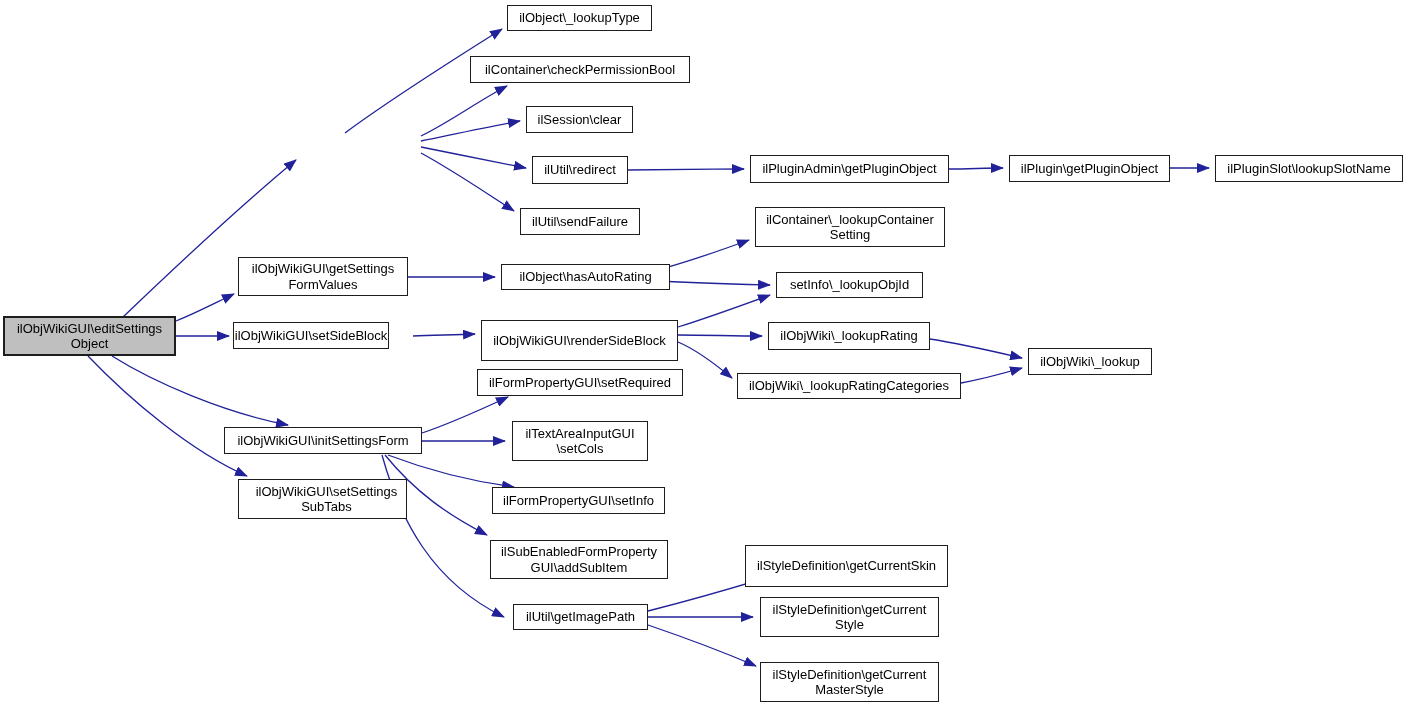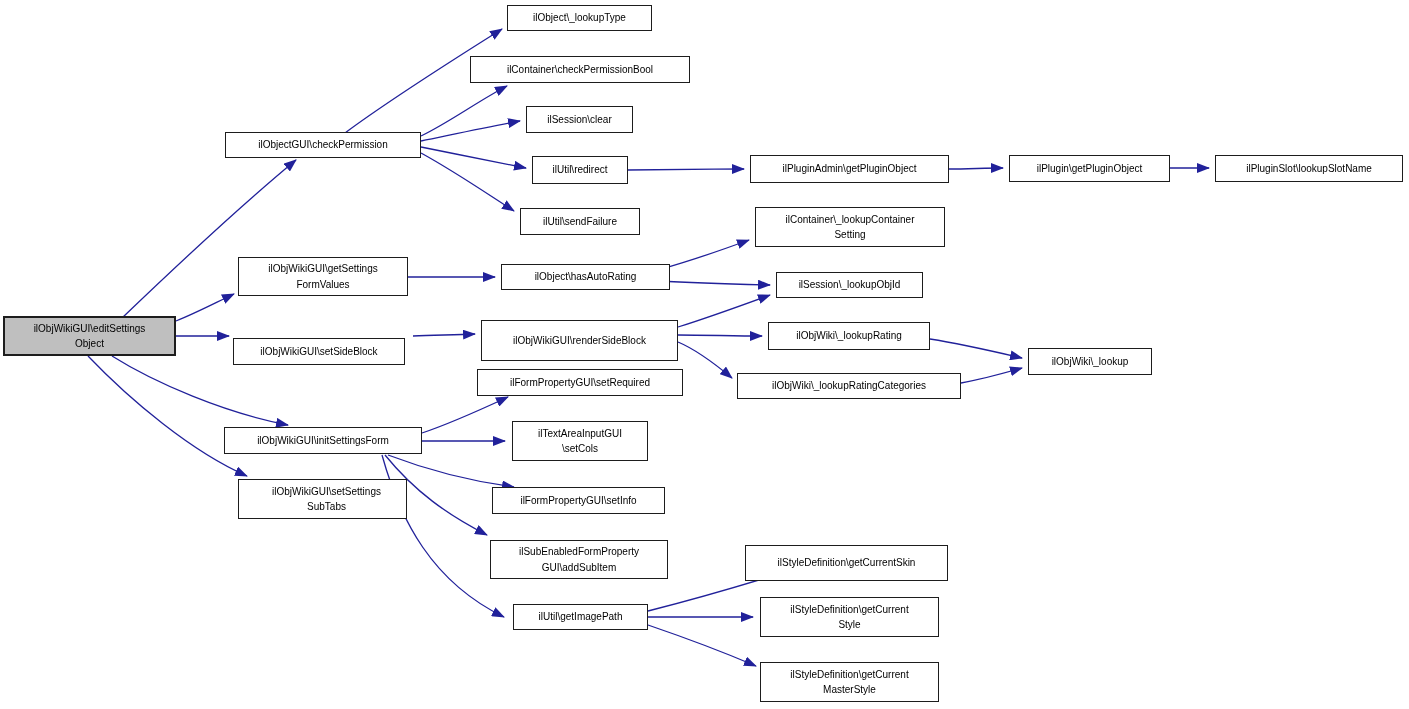--- a/index.html
+++ b/index.html
@@ -6,21 +6,21 @@
   .canvas {
     position:relative; width:1409px; height:709px; background:#ffffff;
     font-family:"Liberation Sans", sans-serif; overflow:hidden;
   }
   svg.edges { position:absolute; left:0; top:0; width:100%; height:100%; }
   .edge { fill:none; stroke:var(--edge-color,#21219a); stroke-width:1.3px; }
   .node {
     position:absolute; box-sizing:border-box;
     border:1.4px solid #1d1d1d; background:#ffffff; color:#000000;
     display:flex; align-items:center; justify-content:center;
-    text-align:center; font-size:10px; line-height:15.5px;
+    text-align:center; font-size:13px; line-height:15.5px;
     white-space:pre-line; cursor:pointer;
   }
   .node.current { background:var(--highlight-fill,#bfbfbf); border-width:2px; cursor:default;text-align:center; }
 </style>
 </head>
 <body>
 
 <div class="canvas">
 
   <svg class="edges" viewBox="0 0 1409 709" xmlns="http://www.w3.org/2000/svg">
@@ -56,49 +56,48 @@
     <path class="edge" marker-end="url(#arrow)" d="M388,455 C430,471 470,481 514,487"></path>
     <path class="edge" marker-end="url(#arrow)" d="M385,455 C415,492 448,515 487,535"></path>
     <path class="edge" marker-end="url(#arrow)" d="M382,455 C400,520 432,582 504,617"></path>
     <path class="edge" marker-end="url(#arrow)" d="M648,611 C695,599 740,586 785,572"></path>
     <path class="edge" marker-end="url(#arrow)" d="M648,617 C683,617 718,617 753,617"></path>
     <path class="edge" marker-end="url(#arrow)" d="M648,625 C686,638 721,651 756,666"></path>
   </svg>
 
   <div class="node current" style="left:3px;top:316px;width:173px;height:40px;">ilObjWikiGUI\editSettings
 Object</div>
-  <div class="node" style="left:225px;top:132px;width:196px;height:26px;">ilObjectGUI\checkPermission</div>
   <div class="node" style="left:507px;top:5px;width:145px;height:26px;">ilObject\_lookupType</div>
   <div class="node" style="left:470px;top:56px;width:220px;height:27px;">ilContainer\checkPermissionBool</div>
   <div class="node" style="left:526px;top:106px;width:107px;height:27px;">ilSession\clear</div>
   <div class="node" style="left:532px;top:156px;width:96px;height:28px;">ilUtil\redirect</div>
   <div class="node" style="left:520px;top:208px;width:120px;height:27px;">ilUtil\sendFailure</div>
   <div class="node" style="left:750px;top:155px;width:199px;height:28px;">ilPluginAdmin\getPluginObject</div>
   <div class="node" style="left:1009px;top:155px;width:161px;height:27px;">ilPlugin\getPluginObject</div>
   <div class="node" style="left:1215px;top:155px;width:188px;height:27px;">ilPluginSlot\lookupSlotName</div>
   <div class="node" style="left:755px;top:207px;width:190px;height:40px;">ilContainer\_lookupContainer
 Setting</div>
   <div class="node" style="left:238px;top:257px;width:170px;height:39px;">ilObjWikiGUI\getSettings
 FormValues</div>
   <div class="node" style="left:501px;top:264px;width:169px;height:26px;">ilObject\hasAutoRating</div>
-  <div class="node" style="left:776px;top:272px;width:147px;height:26px;">ilSession\_lookupObjId</div>
-  <div class="node" style="left:233px;top:322px;width:172px;height:27px;margin-top:16px;">ilObjWikiGUI\setSideBlock</div>
+  <div class="node" style="left:776px;top:272px;width:147px;height:26px;">setInfo\_lookupObjId</div>
+  <div class="node" style="left:233px;top:322px;width:156px;height:27px;">ilObjWikiGUI\setSideBlock</div>
   <div class="node" style="left:481px;top:320px;width:197px;height:41px;">ilObjWikiGUI\renderSideBlock</div>
   <div class="node" style="left:768px;top:322px;width:162px;height:28px;">ilObjWiki\_lookupRating</div>
   <div class="node" style="left:737px;top:373px;width:224px;height:26px;">ilObjWiki\_lookupRatingCategories</div>
   <div class="node" style="left:1028px;top:348px;width:124px;height:27px;">ilObjWiki\_lookup</div>
   <div class="node" style="left:477px;top:369px;width:206px;height:27px;">ilFormPropertyGUI\setRequired</div>
   <div class="node" style="left:224px;top:427px;width:198px;height:27px;">ilObjWikiGUI\initSettingsForm</div>
   <div class="node" style="left:512px;top:421px;width:136px;height:40px;">ilTextAreaInputGUI
 \setCols</div>
   <div class="node" style="left:492px;top:487px;width:173px;height:27px;">ilFormPropertyGUI\setInfo</div>
   <div class="node" style="left:238px;top:479px;width:169px;height:40px;padding-left:8px;">ilObjWikiGUI\setSettings
 SubTabs</div>
   <div class="node" style="left:490px;top:540px;width:178px;height:39px;">ilSubEnabledFormProperty
 GUI\addSubItem</div>
   <div class="node" style="left:513px;top:604px;width:135px;height:26px;">ilUtil\getImagePath</div>
-  <div class="node" style="left:745px;top:545px;width:203px;height:36px;">ilStyleDefinition\getCurrentSkin</div>
+  <div class="node" style="left:745px;top:545px;width:203px;height:42px;">ilStyleDefinition\getCurrentSkin</div>
   <div class="node" style="left:760px;top:597px;width:179px;height:40px;">ilStyleDefinition\getCurrent
 Style</div>
   <div class="node" style="left:760px;top:662px;width:179px;height:40px;">ilStyleDefinition\getCurrent
 MasterStyle</div>
 
 </div>
 
 </body></html>

